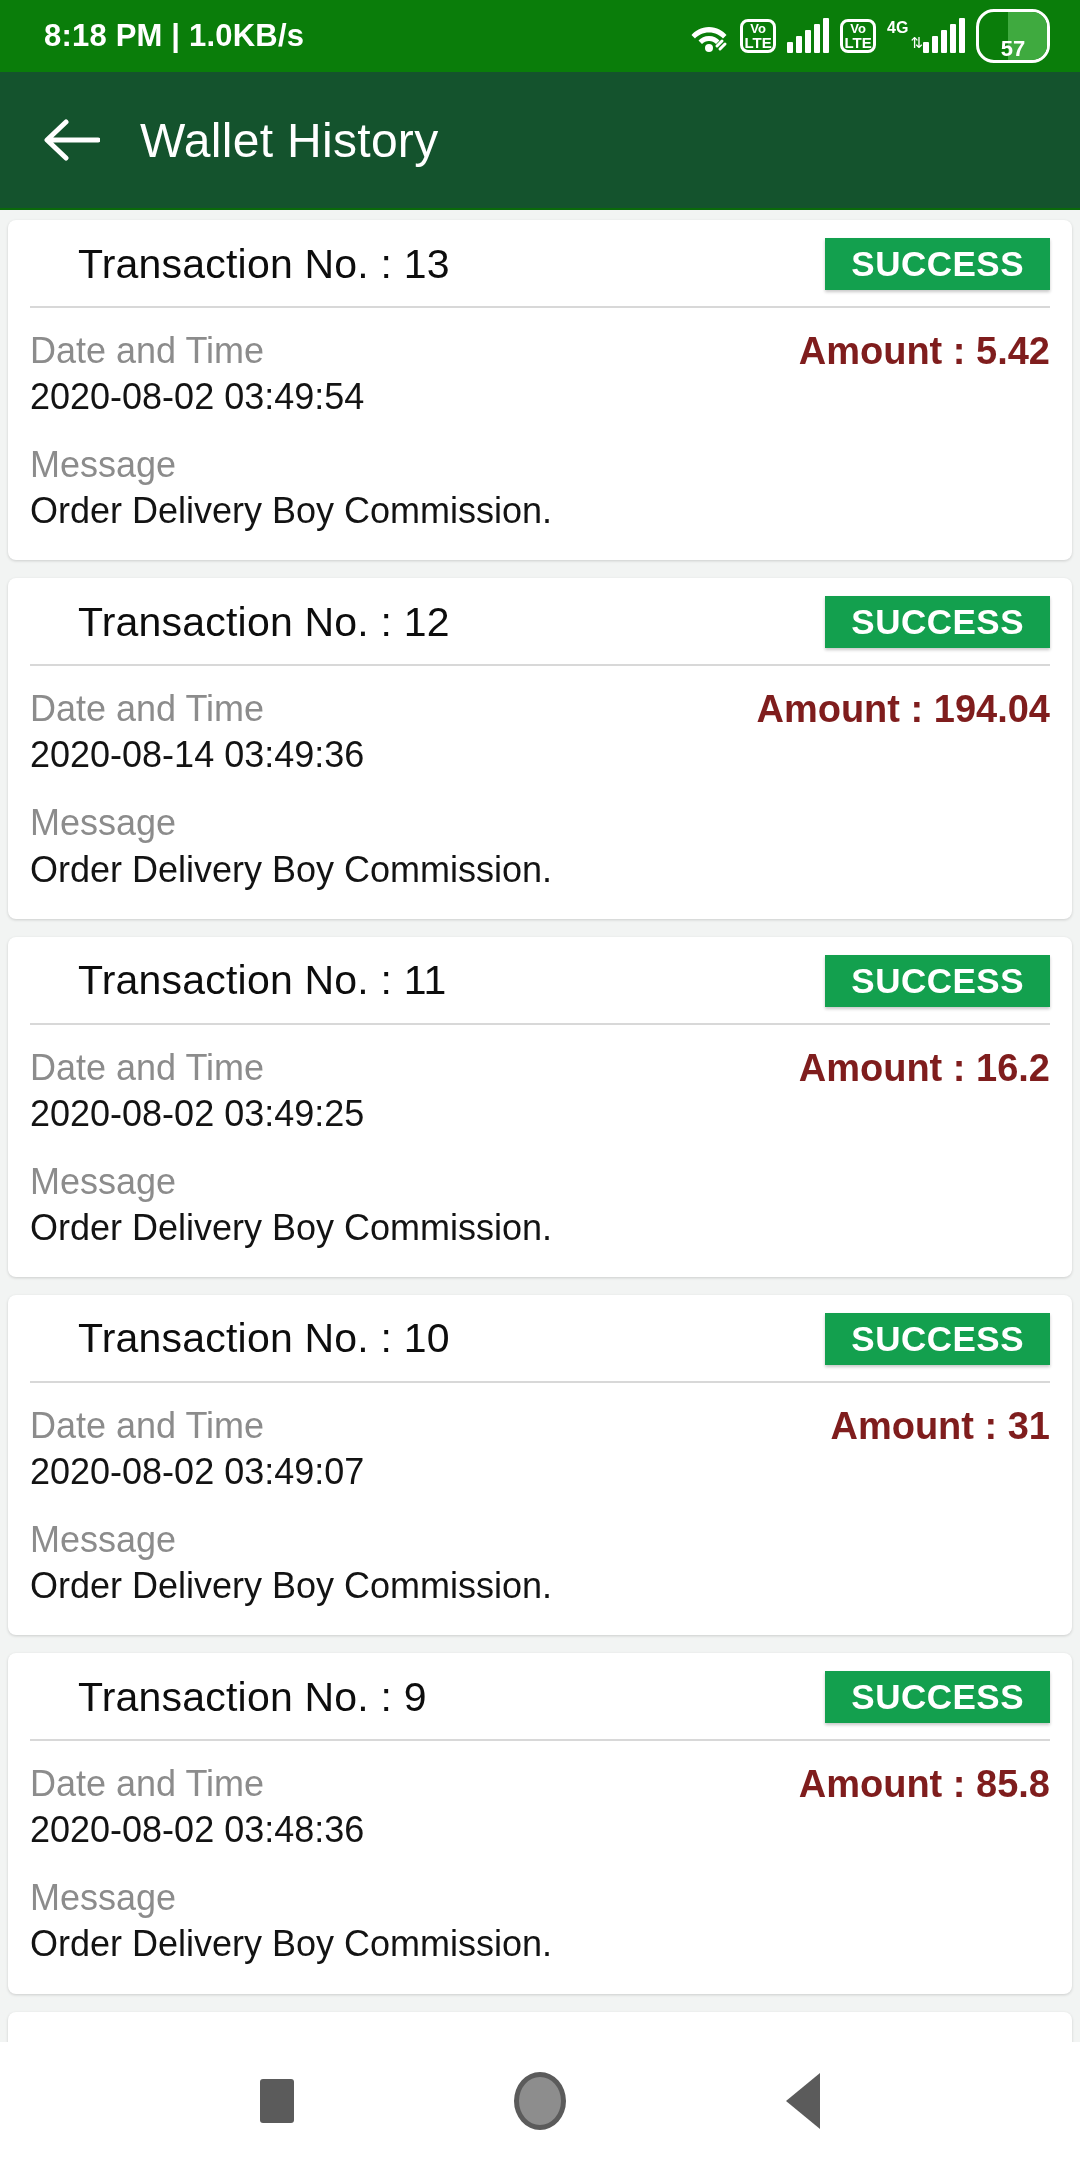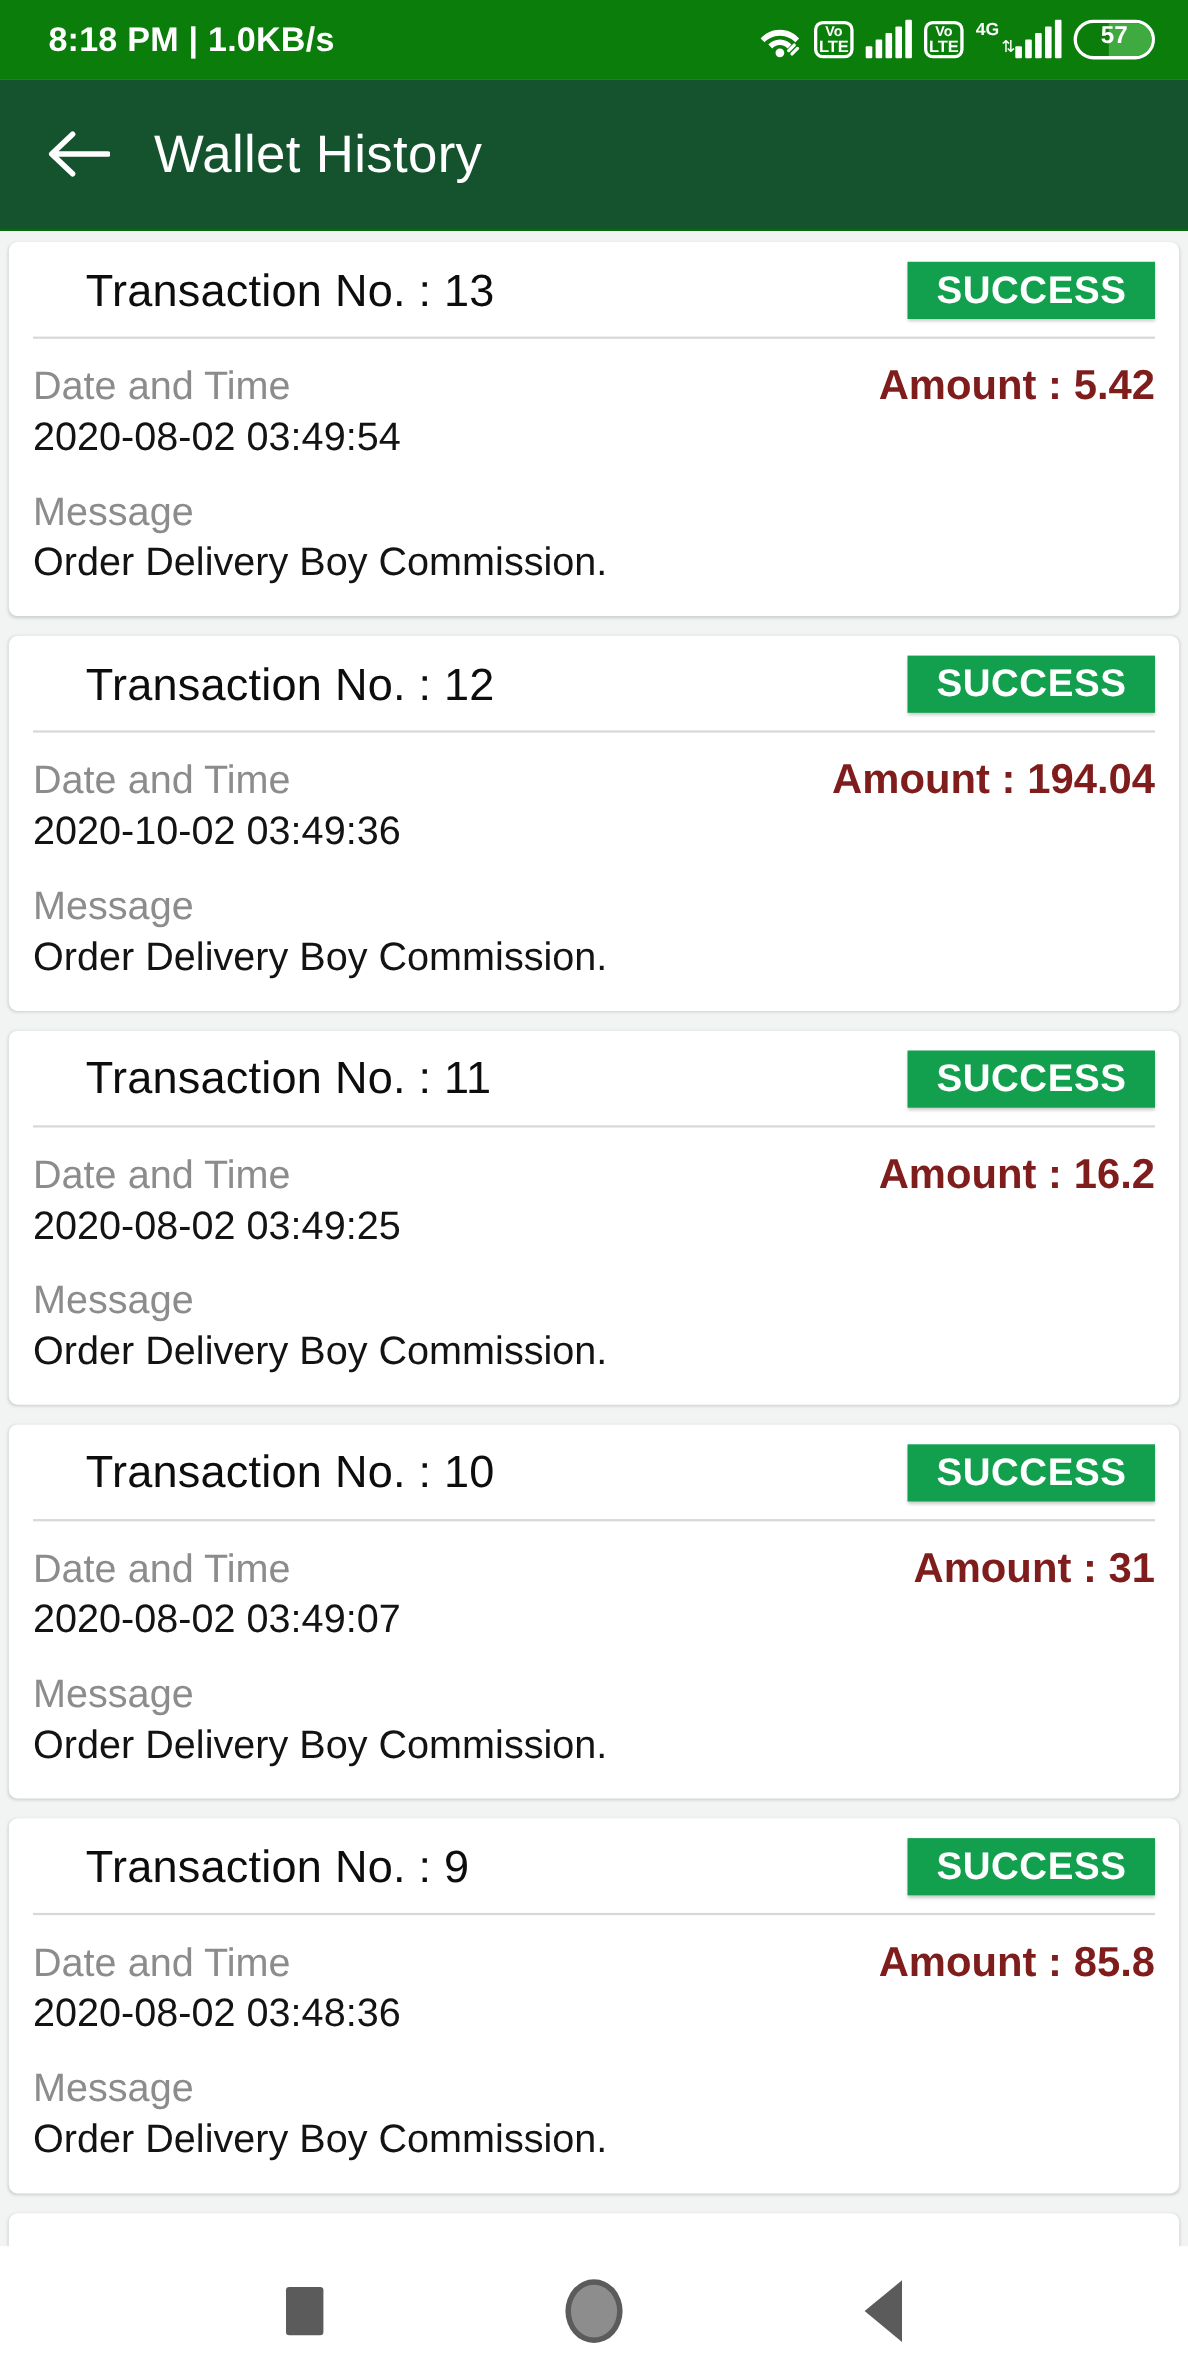--- a/index.html
+++ b/index.html
@@ -33,22 +33,22 @@
   .bars i { display:block; width:6px; background:#ffffff; border-radius:1px; }
   .bars i:nth-child(1){height:11px;} .bars i:nth-child(2){height:17px;}
   .bars i:nth-child(3){height:23px;} .bars i:nth-child(4){height:29px;}
   .bars i:nth-child(5){height:35px;}
 
   .fourg { display:flex; align-items:flex-end; gap:2px; }
   .fourg .lbl { font-size:16px; font-weight:bold; line-height:1; margin-bottom:17px; }
   .fourg .arrows { font-size:15px; line-height:1; margin-bottom:3px; letter-spacing:-2px; }
 
   .battery {
-    width:74px; height:36px; border:3px solid #ffffff; border-radius:18px;
-    display:flex; align-items:flex-start; position:relative; overflow:hidden;
+    width:74px; height:54px; border:3px solid #ffffff; border-radius:18px;
+    display:flex; align-items:flex-end; position:relative; overflow:hidden;
   }
   .battery .fill { position:absolute; right:0; top:0; bottom:0; width:57%; background:#3faa3f; }
   .battery .pct {
     position:relative; width:100%; text-align:center;
     font-size:22px; font-weight:bold; color:#ffffff; line-height:1;
   }
 
   
   .appbar {
     height:138px; background:#14532d; display:flex; align-items:center;
@@ -186,21 +186,21 @@
     <div class="card">
       <div class="card-head">
         <div class="txn-title">Transaction No. : 12</div>
         <div class="badge">SUCCESS</div>
       </div>
       <div class="divider"></div>
       <div class="card-body">
         <div class="row-top">
           <div>
             <div class="lbl-muted">Date and Time</div>
-            <div class="val-dark">2020-10-02 03:49:36</div>
+            <div class="val-dark">2020-08-14 03:49:36</div>
           </div>
           <div class="amount">Amount : 194.04</div>
         </div>
         <div class="msg-block">
           <div class="lbl-muted">Message</div>
           <div class="val-dark">Order Delivery Boy Commission.</div>
         </div>
       </div>
     </div>
 

